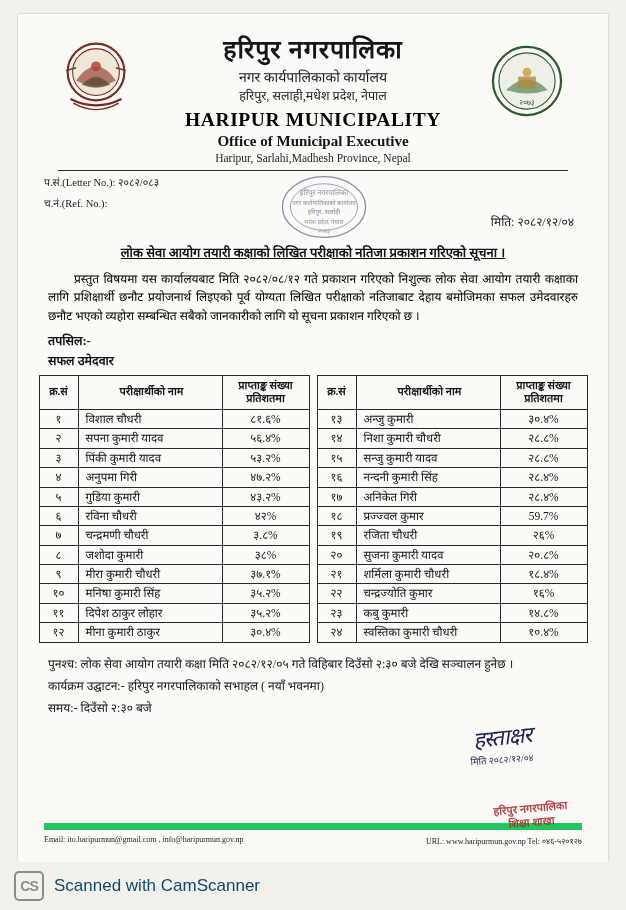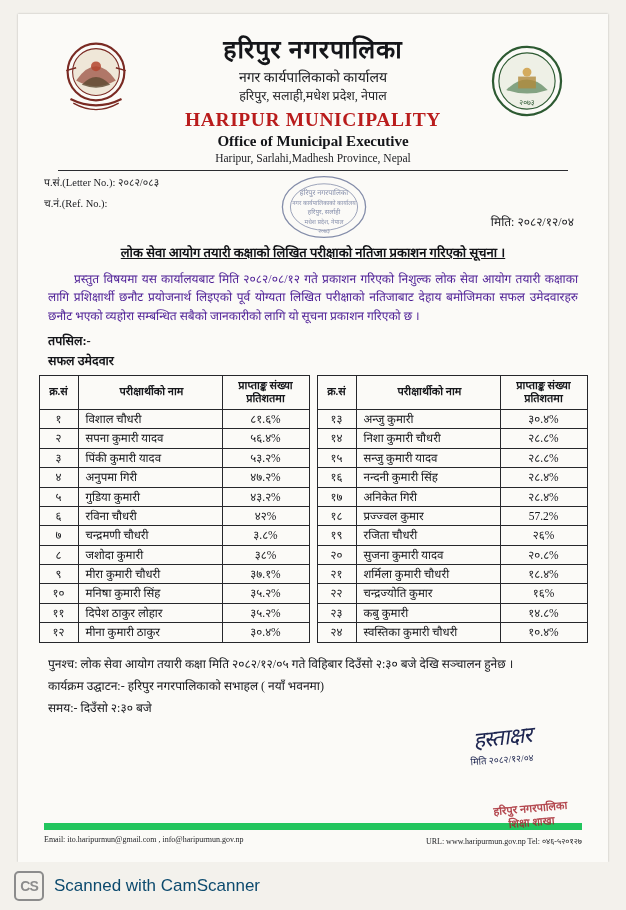--- a/index.html
+++ b/index.html
@@ -65,21 +65,21 @@
   .np-sub2 {
     font-size: 12.5px;
     color: #1a1b1f;
     margin-top: 1px;
   }
   .en-title {
     font-size: 19.5px;
     font-weight: bold;
     letter-spacing: 0.6px;
     margin-top: 5px;
-    color: #b91c1c;
+    color: #000000;
   }
   .en-sub1 {
     font-size: 15px;
     font-weight: bold;
     font-style: normal;
     margin-top: 2px;
     color: #141519;
   }
   .en-sub2 {
     font-size: 11.5px;
@@ -123,21 +123,21 @@
     font-weight: bold;
     text-decoration: underline;
     margin: 10px 24px 0 24px;
     color: #111216;
   }
   .para {
     font-size: 12px;
     line-height: 1.55;
     text-align: justify;
     margin: 9px 30px 0 30px;
-    color: #4c1d95;
+    color: #000000;
     text-indent: 26px;
   }
   .sub-label {
     font-size: 12.5px;
     font-weight: bold;
     margin: 6px 0 0 30px;
     color: #141519;
   }
   .sub-label2 {
     font-size: 12.5px;
@@ -424,21 +424,21 @@
               <td class="c-marks">२८.४%</td>
             </tr>
             <tr>
               <td class="c-sn">१७</td>
               <td class="c-name">अनिकेत गिरी</td>
               <td class="c-marks">२८.४%</td>
             </tr>
             <tr>
               <td class="c-sn">१८</td>
               <td class="c-name">प्रज्ज्वल कुमार</td>
-              <td class="c-marks">57.2%</td>
+              <td class="c-marks">59.7%</td>
             </tr>
             <tr>
               <td class="c-sn">१९</td>
               <td class="c-name">रजिता चौधरी</td>
               <td class="c-marks">२६%</td>
             </tr>
             <tr>
               <td class="c-sn">२०</td>
               <td class="c-name">सुजना कुमारी यादव</td>
               <td class="c-marks">२०.८%</td>

